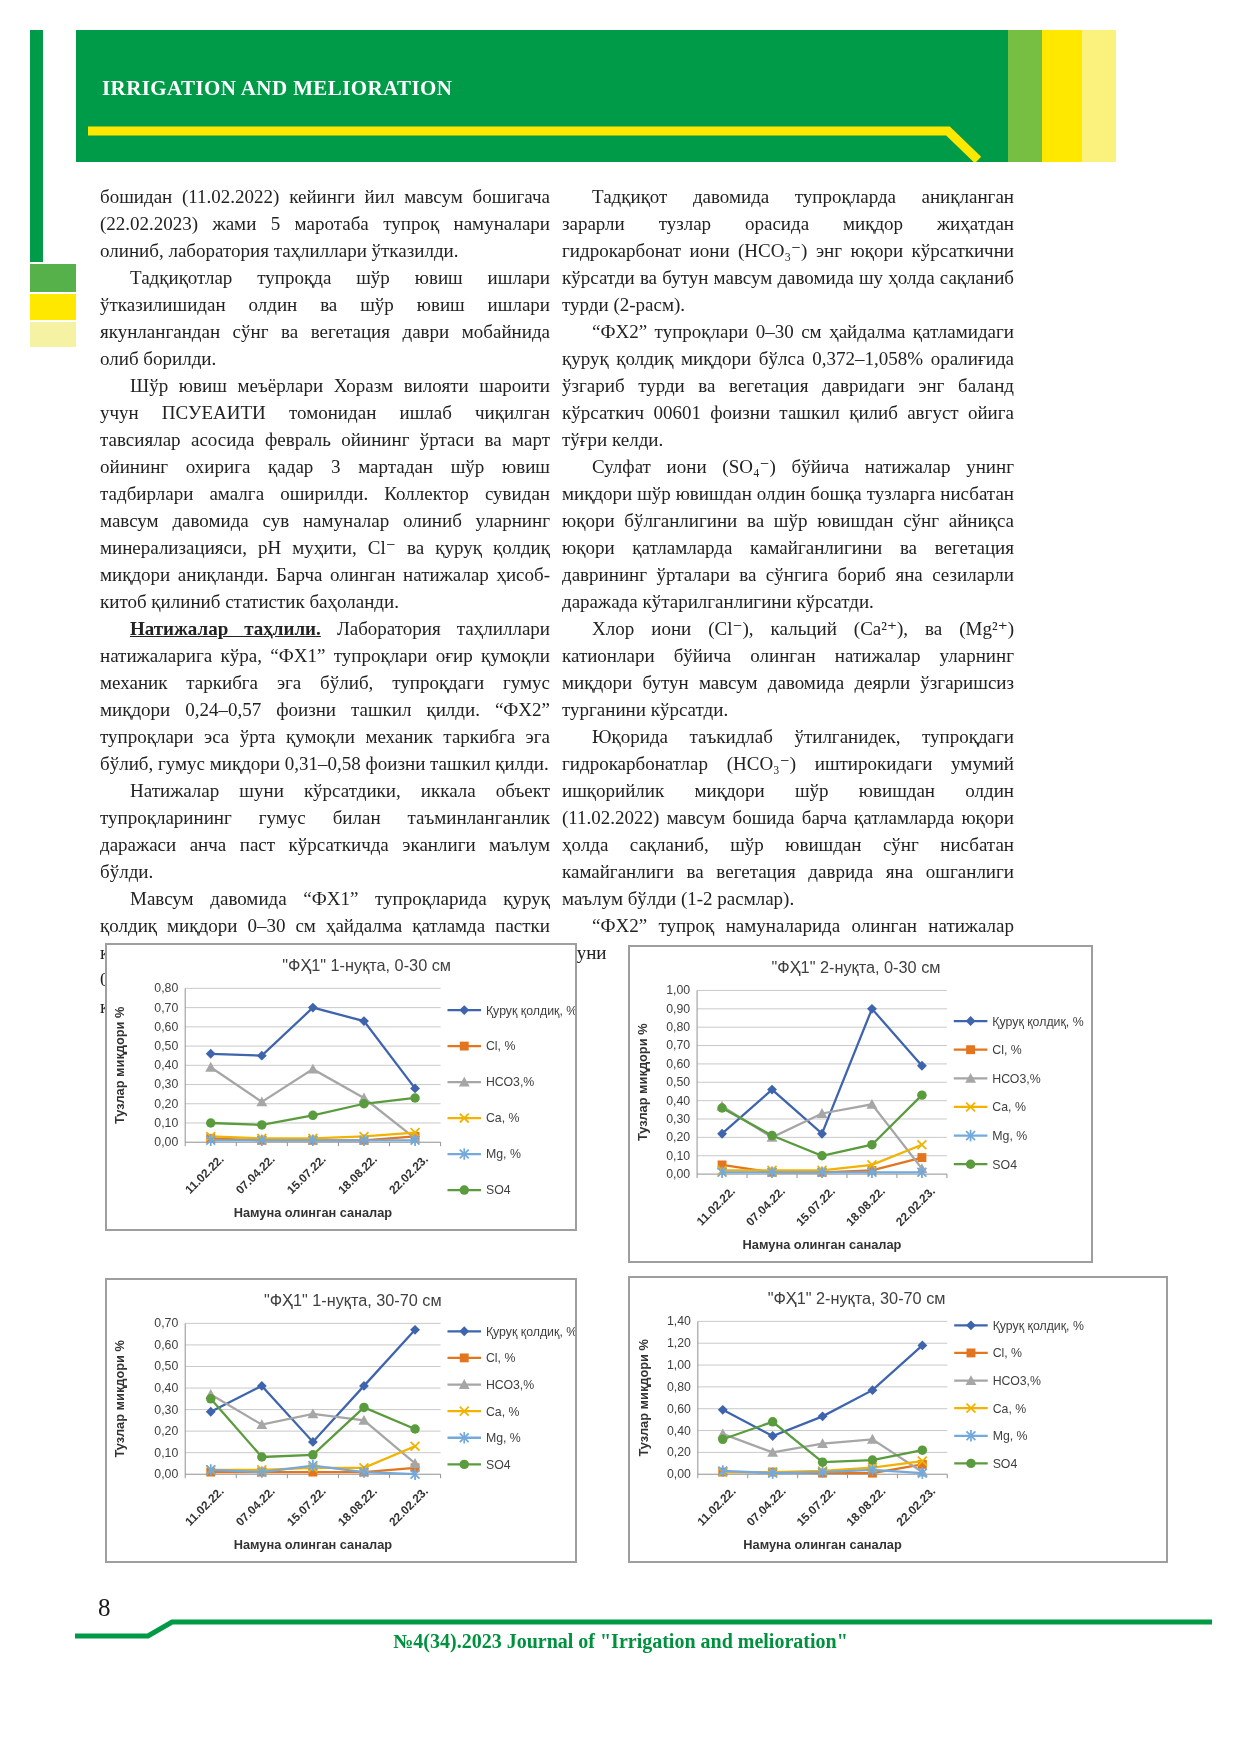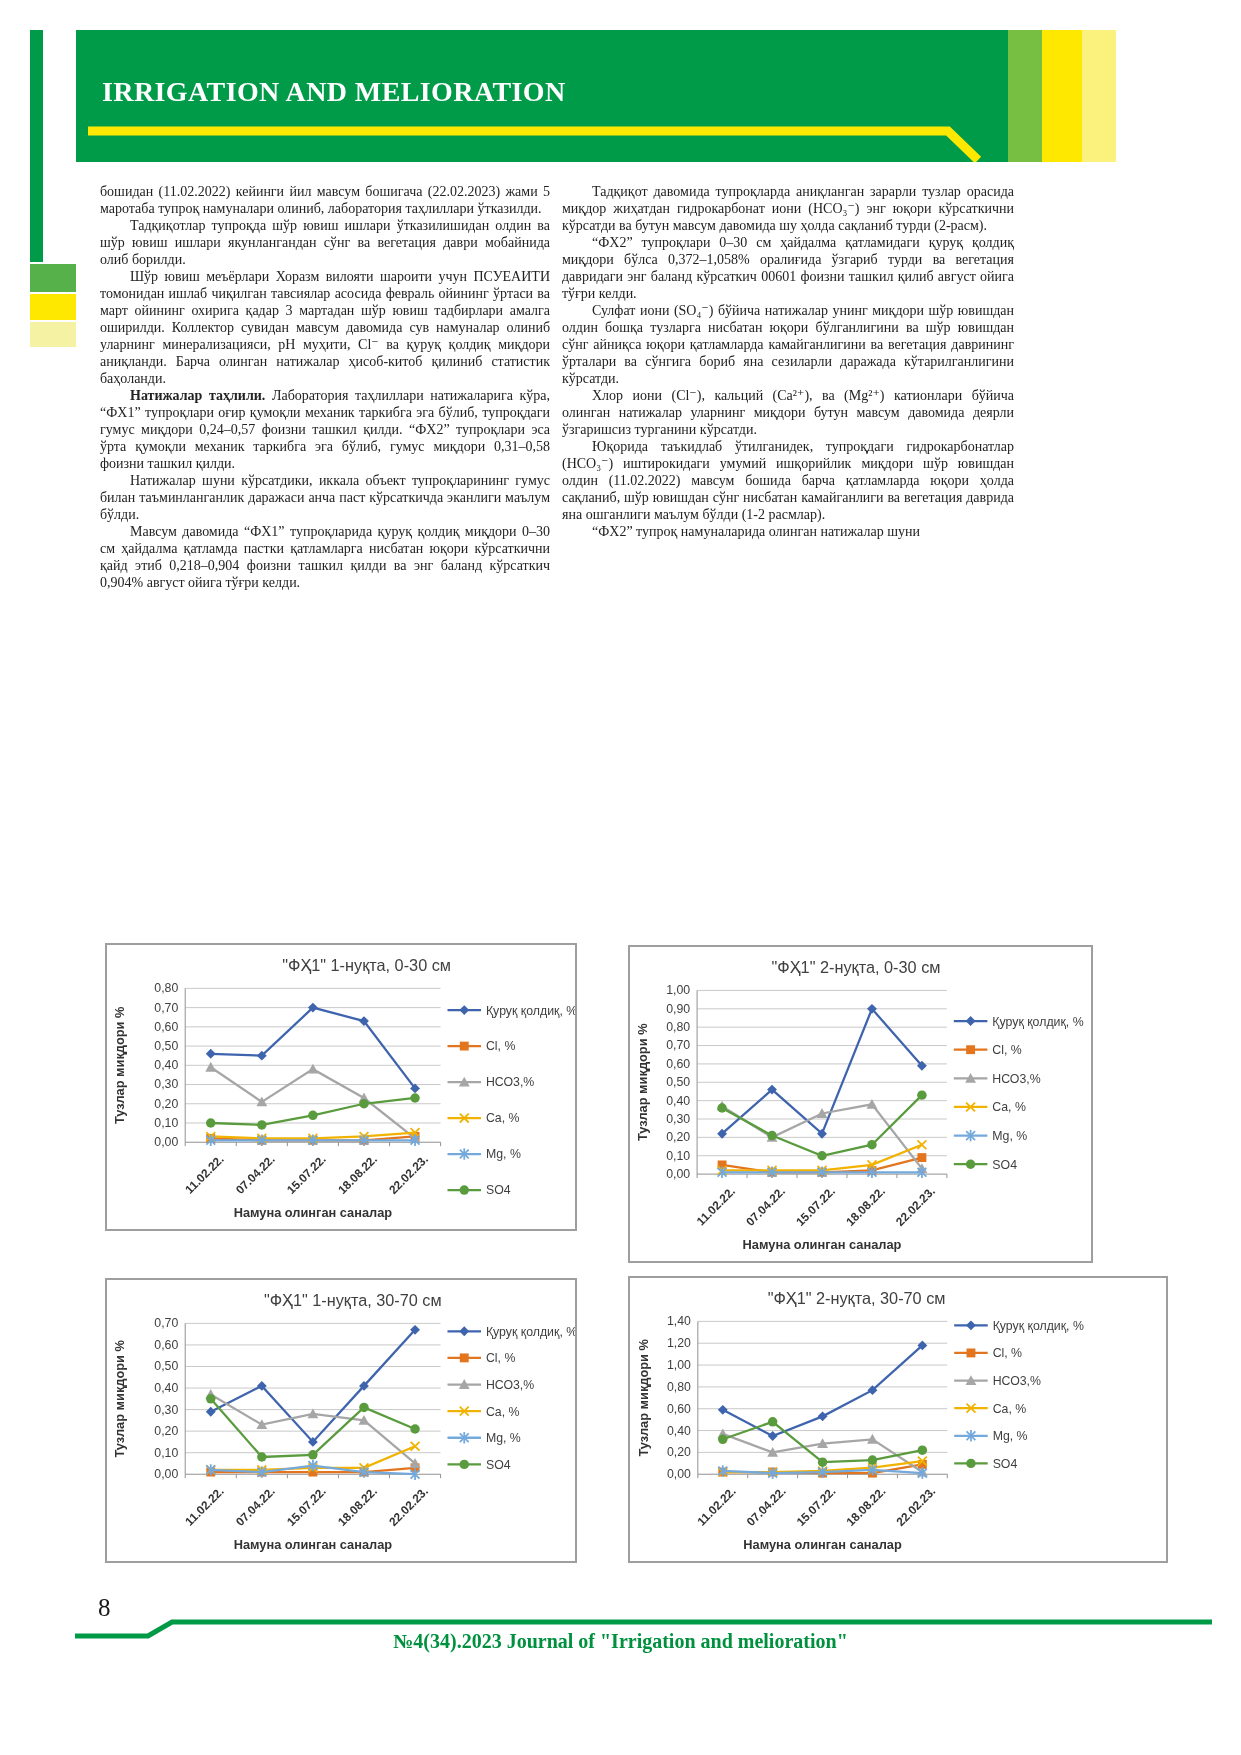--- a/index.html
+++ b/index.html
@@ -1,39 +1,39 @@
 <!DOCTYPE html>
 <html><head>
 <meta charset="utf-8">
 <style>
   html,body{margin:0;padding:0;}
   body{width:1241px;height:1755px;position:relative;background:#ffffff;
        font-family:"Liberation Serif","DejaVu Serif",serif;overflow:hidden;}
 
   
   .banner{position:absolute;left:76px;top:30px;width:932px;height:132px;background:#009b49;}
-  .banner-title{position:absolute;left:26px;top:46px;color:#fff;font-size:28px;font-weight:700;
+  .banner-title{position:absolute;left:26px;top:46px;color:#fff;font-size:21px;font-weight:700;
                 letter-spacing:.4px;font-family:"Liberation Serif","DejaVu Serif",serif;}
   .banner-swoosh{position:absolute;left:0;top:0;width:932px;height:132px;}
   .stripe{position:absolute;top:30px;height:132px;}
   .s1{left:1008px;width:34px;background:#76bf43;}
   .s2{left:1042px;width:40px;background:#ffe800;}
   .s3{left:1082px;width:34px;background:#faf27d;}
   
   .edge-bar{position:absolute;left:30px;top:30px;width:13px;height:232px;background:#009b49;}
   .edge-sq{position:absolute;left:30px;width:46px;}
   .q1{top:264px;height:28px;background:#56b14b;}
   .q2{top:294px;height:26px;background:#ffe800;}
   .q3{top:322px;height:25px;background:#f5f2a3;}
 
   
   .col{position:absolute;top:183px;color:#222;}
-  .col p{margin:0;text-align:justify;font-size:14px;line-height:17px;}
+  .col p{margin:0;text-align:justify;font-size:19px;line-height:27px;}
   .col p.ind{text-indent:30px;}
-  .col p b{font-weight:700;}
+  .col p b{font-weight:700;text-decoration:underline;}
   .col-left{left:100px;width:450px;}
   .col-right{left:562px;width:452px;}
 
   
   .chart-box{position:absolute;background:#fff;border:2px solid #9e9e9e;box-sizing:border-box;}
   #chart1{left:105px;top:943px;width:472px;height:288px;}
   #chart2{left:628px;top:945px;width:465px;height:318px;}
   #chart3{left:105px;top:1278px;width:472px;height:285px;}
   #chart4{left:628px;top:1276px;width:540px;height:287px;}
   .chart-box svg{display:block;width:100%;height:100%;}

